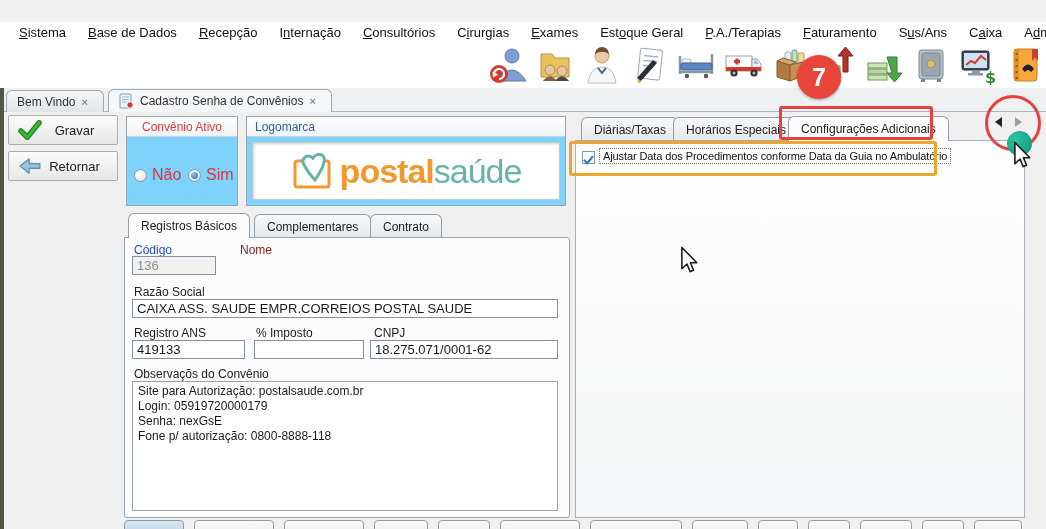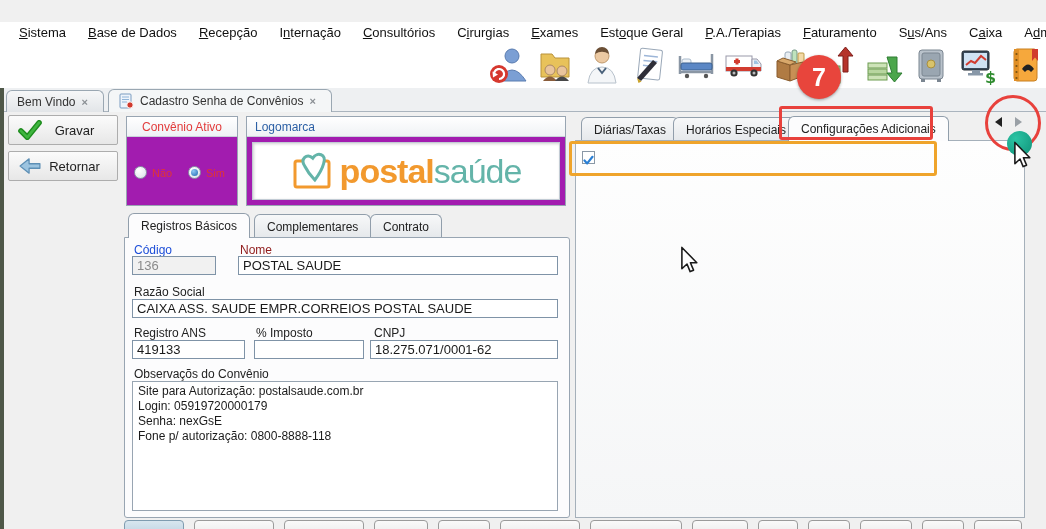--- a/index.html
+++ b/index.html
@@ -39,26 +39,26 @@
 
   .darkstrip { position:absolute; left:0; top:88px; width:4px; height:441px; background:#4e5748; z-index:6; }
 
   
   .side-btn { position:absolute; left:8px; width:110px; height:30px; border:1px solid #adadad; border-radius:2px;
               background:linear-gradient(#fbfbfb,#e7e7e7); display:flex; align-items:center; font-size:13px; color:#222; }
   .side-btn .ic { margin-left:9px; display:inline-flex; }
   .side-btn .lb { flex:1; text-align:center; padding-right:10px; }
 
   
-  .groupbox { position:absolute; background:#a21caf; border:1px solid #98a5b2; }
+  .groupbox { position:absolute; background:#7dd3fc; border:1px solid #98a5b2; }
   .gb-title { height:20px; line-height:20px; padding:0 8px; border-bottom:1px solid #c9d2da;
               background:linear-gradient(#ffffff,#eff2f5); font-size:12px; }
   .gb-title.red { color:#e23c3c; text-align:center; }
   .gb-title.blue { color:#2b5fa5; }
-  .radio-row { position:absolute; display:flex; align-items:center; gap:5px; font-size:11px; color:#e03535; }
+  .radio-row { position:absolute; display:flex; align-items:center; gap:5px; font-size:16px; color:#e03535; }
   .radio { position:relative; width:13px; height:13px; border-radius:50%; border:1px solid #8a98a6;
            background:radial-gradient(circle at 35% 30%,#fff,#e7ecf0 65%,#c3ccd4); }
   .radio.checked::after { content:''; position:absolute; inset:2px; border-radius:50%;
            background:radial-gradient(circle at 35% 30%,#8ec8f5,#1f66b0); }
 
   .logo-box { position:absolute; left:252px; top:142px; width:308px; height:58px; background:#fff;
               border:1px solid #c2cbd4; box-shadow:inset 1px 1px 3px rgba(0,0,0,.18);
               display:flex; align-items:center; justify-content:center; }
   .logo-text { font-size:34px; letter-spacing:-1px; line-height:1; }
   .logo-postal { color:#f2992e; font-weight:bold; }
@@ -324,21 +324,20 @@
   </div>
   <div class="ui-tab" style="left:370px; top:214px;text-align:right;">
     <span>Contrato</span>
   </div>
 
   <div class="form-panel"></div>
 
   <span class="flabel gray" style="left:134px; top:243px;">Código</span>
   <input class="finput disabled" style="left: 132px; top: 256px; width: 84px;" readonly="" value="136">
   <span class="flabel red" style="left:240px; top:243px;">Nome</span>
-  <input class="finput" style="left: 238px; top: 256px; width: 320px;" readonly="" value="POSTAL SAUDE">
 
   <span class="flabel" style="left:134px; top:285px;">Razão Social</span>
   <input class="finput" style="left: 132px; top: 299px; width: 426px;" readonly="" value="CAIXA ASS. SAUDE EMPR.CORREIOS POSTAL SAUDE">
 
   <span class="flabel" style="left:134px; top:326px;">Registro ANS</span>
   <input class="finput" style="left: 132px; top: 340px; width: 113px;" readonly="" value="419133">
   <span class="flabel" style="left:256px; top:326px;">% Imposto</span>
   <input class="finput" style="left: 254px; top: 340px; width: 110px;" readonly="" value="">
   <span class="flabel" style="left:374px; top:326px;">CNPJ</span>
   <input class="finput" style="left: 370px; top: 340px; width: 188px;" readonly="" value="18.275.071/0001-62">
@@ -359,20 +358,21 @@
     <span>Configurações Adicionais</span>
   </div>
 
   <div class="right-panel"></div>
 
   <span class="checkbox">
     <svg width="11" height="11" viewBox="0 0 11 11">
         <path d="M1.5 5.5 L4.2 8.4 L9.5 1.8" fill="none" stroke="#2a7fd4" stroke-width="2.2" stroke-linecap="round" stroke-linejoin="round"></path>
       </svg>
   </span>
+  <span class="cb-label">Ajustar Data dos Procedimentos conforme Data da Guia no Ambulatório</span>
 
   <div class="anno-rect" style="left:779px; top:106px; width:154px; height:34px;"></div>
   <div class="anno-rect orange" style="left:569px; top:141px; width:368px; height:35px;"></div>
   <div class="anno-circle"></div>
   <span class="arr left"></span>
   <span class="arr right"></span>
   <div class="green-dot"></div>
 
   <span class="cursor" style="left:680px; top:246px;">
     <svg width="18" height="27" viewBox="0 0 12 19">

